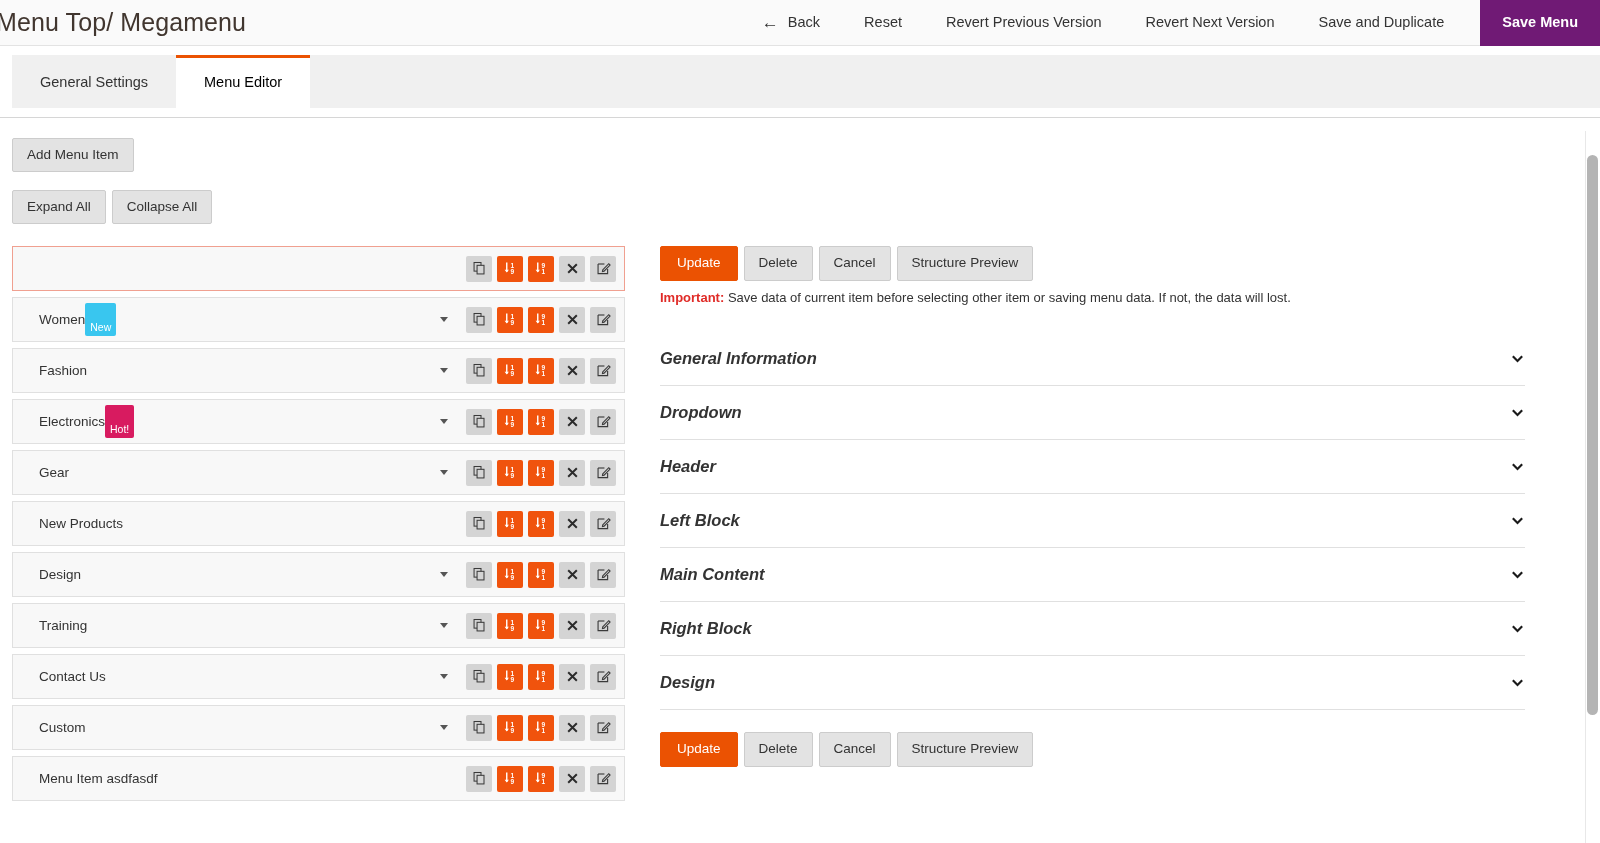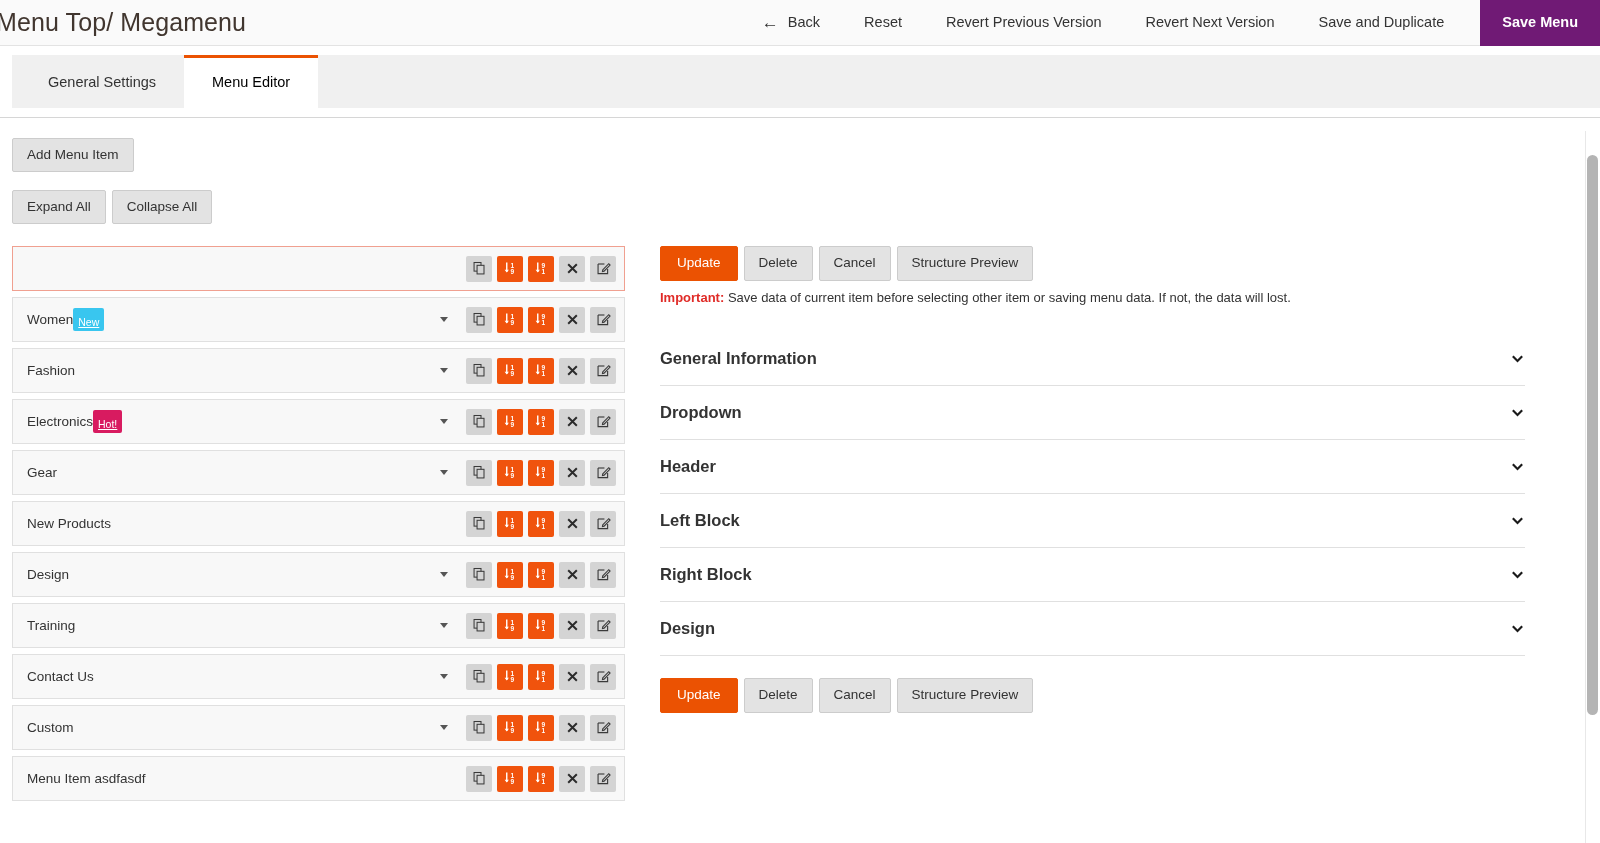--- a/index.html
+++ b/index.html
@@ -79,21 +79,21 @@
     border-bottom: 1px solid #d6d6d6;
   }
   .tab-bg {
     position: absolute;
     left: 12px; right: 0; top: 9px;
     height: 53px;
     background: #f0f0f0;
   }
   .tabs {
     position: absolute;
-    left: 20px; top: 9px;
+    left: 12px; top: 9px;
     display: flex;
     height: 53px;
   }
   .tab {
     position: relative;
     display: flex;
     align-items: center;
     justify-content: center;
     padding: 0 28px;
     font-size: 14.5px;
@@ -172,31 +172,31 @@
   .menu-row.selected {
     border: 1px solid #f0a090;
     background: #f8f8f8;
   }
   .menu-label {
     font-size: 13.5px;
     color: #333333;
     white-space: nowrap;
     display: flex;
     align-items: center;
+    margin-left: 12px;
   }
   .badge {
     display: inline-block;
     font-size: 10.5px;
     color: #ffffff;
-    padding: 8px 5px 2px 5px;
+    padding: 18px 5px 2px 5px;
     line-height: 1.25;
     border-radius: 2px;
     margin-left: 0px;
     font-weight: normal;
-    text-decoration: underline;
   }
   .badge.new { background: #39c6ef; }
   .badge.hot { background: #d81b60; }
   .caret {
     margin-left: auto;
     margin-right: 18px;
     width: 0; height: 0;
     border-left: 4px solid transparent;
     border-right: 4px solid transparent;
     border-top: 5px solid #555555;
@@ -231,20 +231,21 @@
     line-height: 1.3;
   }
   .important b { color: #e02b27; }
 
   .accordion-item {
     border-bottom: 1px solid #e0e0e0;
     height: 54px;
     display: flex;
     align-items: center;
     cursor: pointer;
+    font-style: italic;
   }
   .accordion-item:first-child { border-top: none; }
   .accordion-title {
     font-size: 16.5px;
     font-weight: bold;
     color: #333333;
   }
   .chev {
     margin-left: auto;
     width: 16px; height: 16px;
@@ -925,20 +926,28 @@
           </div>
           <div class="accordion-item">
             <div class="accordion-title">Left Block</div>
             <span class="chev">
               <svg width="15" height="15" viewBox="0 0 16 16">
                 <path d="M3 5.6 L8 10.6 L13 5.6" fill="none" stroke="#1a1a1a" stroke-width="2.3"></path>
               </svg>
             </span>
           </div>
           <div class="accordion-item">
+            <div class="accordion-title">Main Content</div>
+            <span class="chev">
+              <svg width="15" height="15" viewBox="0 0 16 16">
+                <path d="M3 5.6 L8 10.6 L13 5.6" fill="none" stroke="#1a1a1a" stroke-width="2.3"></path>
+              </svg>
+            </span>
+          </div>
+          <div class="accordion-item">
             <div class="accordion-title">Right Block</div>
             <span class="chev">
               <svg width="15" height="15" viewBox="0 0 16 16">
                 <path d="M3 5.6 L8 10.6 L13 5.6" fill="none" stroke="#1a1a1a" stroke-width="2.3"></path>
               </svg>
             </span>
           </div>
           <div class="accordion-item">
             <div class="accordion-title">Design</div>
             <span class="chev">

